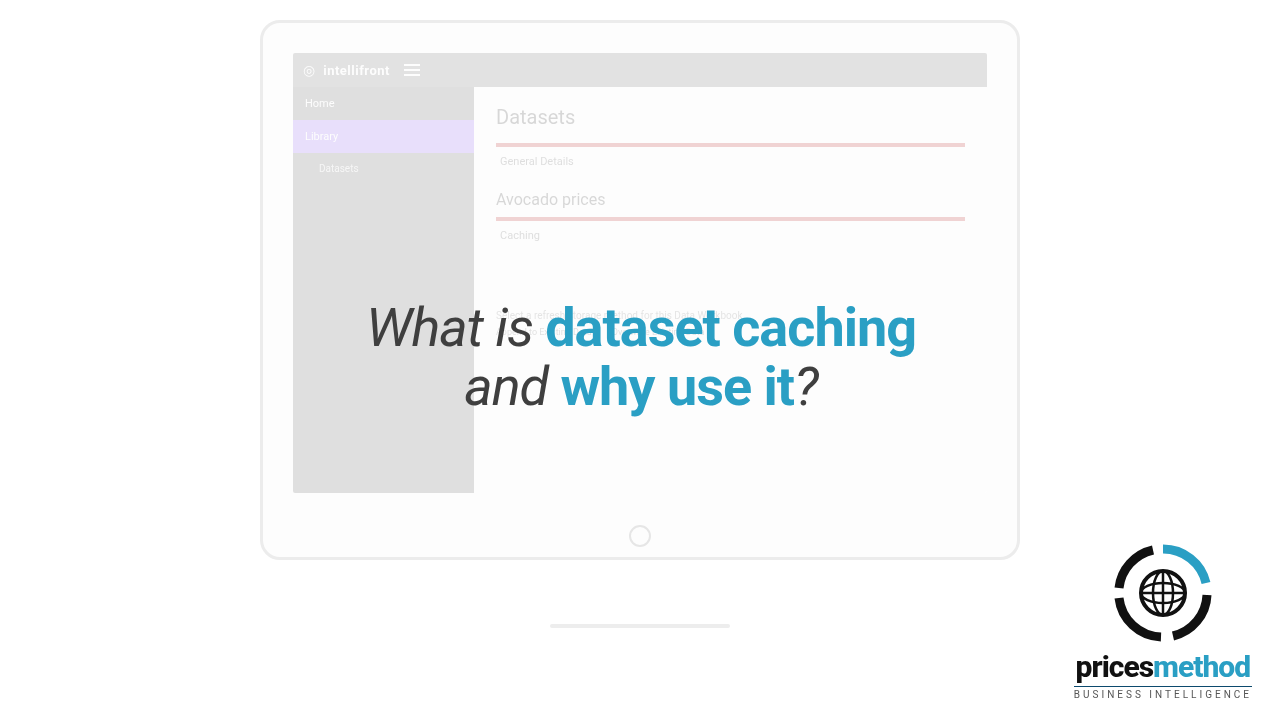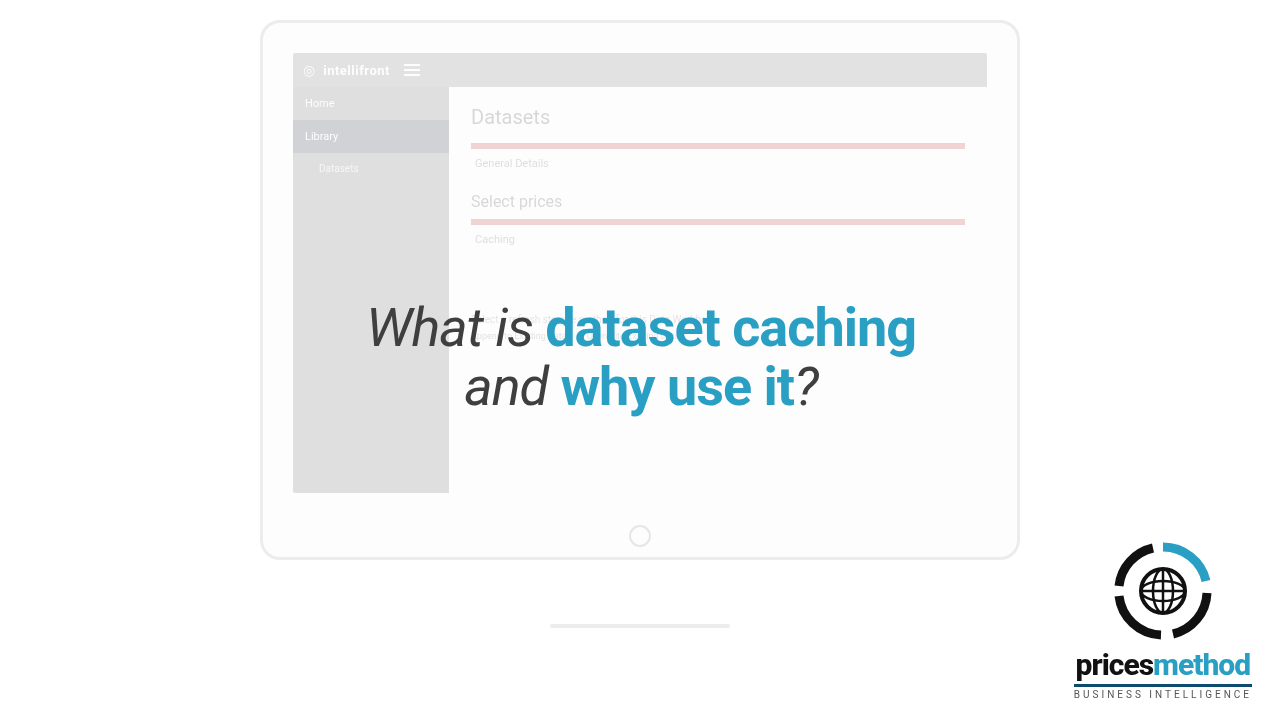--- a/index.html
+++ b/index.html
@@ -81,27 +81,27 @@
       margin-left: 6px;
       width: 16px; height: 2px; background: #fff; position: relative;
     }
     .hamburger::before, .hamburger::after {
       content: ''; position: absolute; left: 0; width: 16px; height: 2px; background: #fff;
     }
     .hamburger::before { top: -5px; }
     .hamburger::after { top: 5px; }
 
     .app-body { display: flex; height: calc(100% - 34px); }
-    .sidebar { width: 156px; background: #5e5e5e; color: #fff; font-size: 11px; }
+    .sidebar { width: 181px; background: #5e5e5e; color: #fff; font-size: 11px; }
     .sidebar .item { padding: 10px 12px; }
     .sidebar .item.sub { padding-left: 26px; font-size: 10px; color: #ddd; }
-    .sidebar .item.active { background: #0f172a; }
+    .sidebar .item.active { background: #8b5cf6; }
     .content { flex: 1; background: #ffffff; padding: 18px 22px; color: #333; }
     .content h2 { font-size: 20px; font-weight: 400; margin-bottom: 14px; }
-    .content .accordion { font-size: 11px; color: #555; padding: 8px 4px; border-top: 6px solid #b91c1c; }
+    .content .accordion { font-size: 11px; color: #555; padding: 8px 4px; border-top: 4px solid #b91c1c; }
     .content .record-title { font-size: 16px; margin: 14px 0 8px 0; color: #333; }
     .content .hint { font-size: 10px; color: #777; margin-top: 60px; }
     .content .options { font-size: 9px; color: #666; margin-top: 6px; display: flex; gap: 20px; }
 
     
     .title {
       position: absolute;
       top: 298px;
       left: 1px;
       width: 100%;
@@ -127,21 +127,21 @@
       font-size: 30px;
       font-weight: 800;
       letter-spacing: -1px;
       color: #111;
     }
     .logo-word .accent { color: #2a9fc4; }
     .logo-sub {
       font-size: 10px;
       letter-spacing: 3px;
       color: #555;
-      border-top: 3px solid #0c4a6e;
+      border-top: 1px solid #0c4a6e;
       padding-top: 2px;
       margin-top: 2px;
     }
   </style>
 </head>
 <body>
 
 <div class="monitor">
   <div class="monitor-screen">
     <div class="app-header">
@@ -151,21 +151,21 @@
     </div>
     <div class="app-body">
       <div class="sidebar">
         <div class="item">Home</div>
         <div class="item active">Library</div>
         <div class="item sub">Datasets</div>
       </div>
       <div class="content">
         <h2>Datasets</h2>
         <div class="accordion">General Details</div>
-        <div class="record-title">Select prices</div>
+        <div class="record-title">Avocado prices</div>
         <div class="accordion">Caching</div>
         <div class="hint">Select a refresh storage method for this Data Workbook</div>
         <div class="options">
           <span>Append to Existing Data</span>
           <span>Overwrite Existing Data</span>
         </div>
       </div>
     </div>
   </div>
   <div class="monitor-button"></div>

